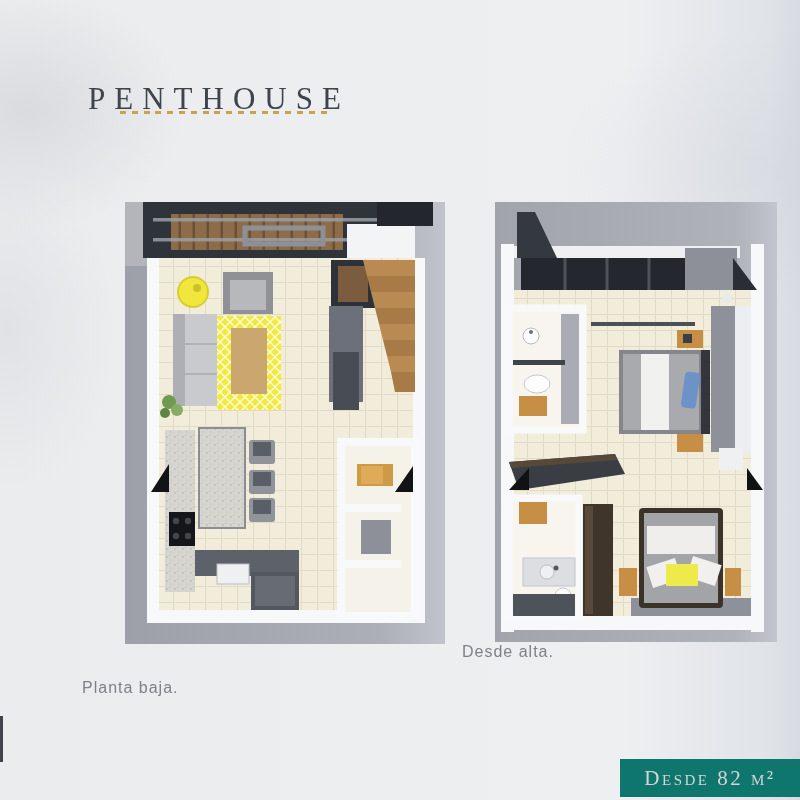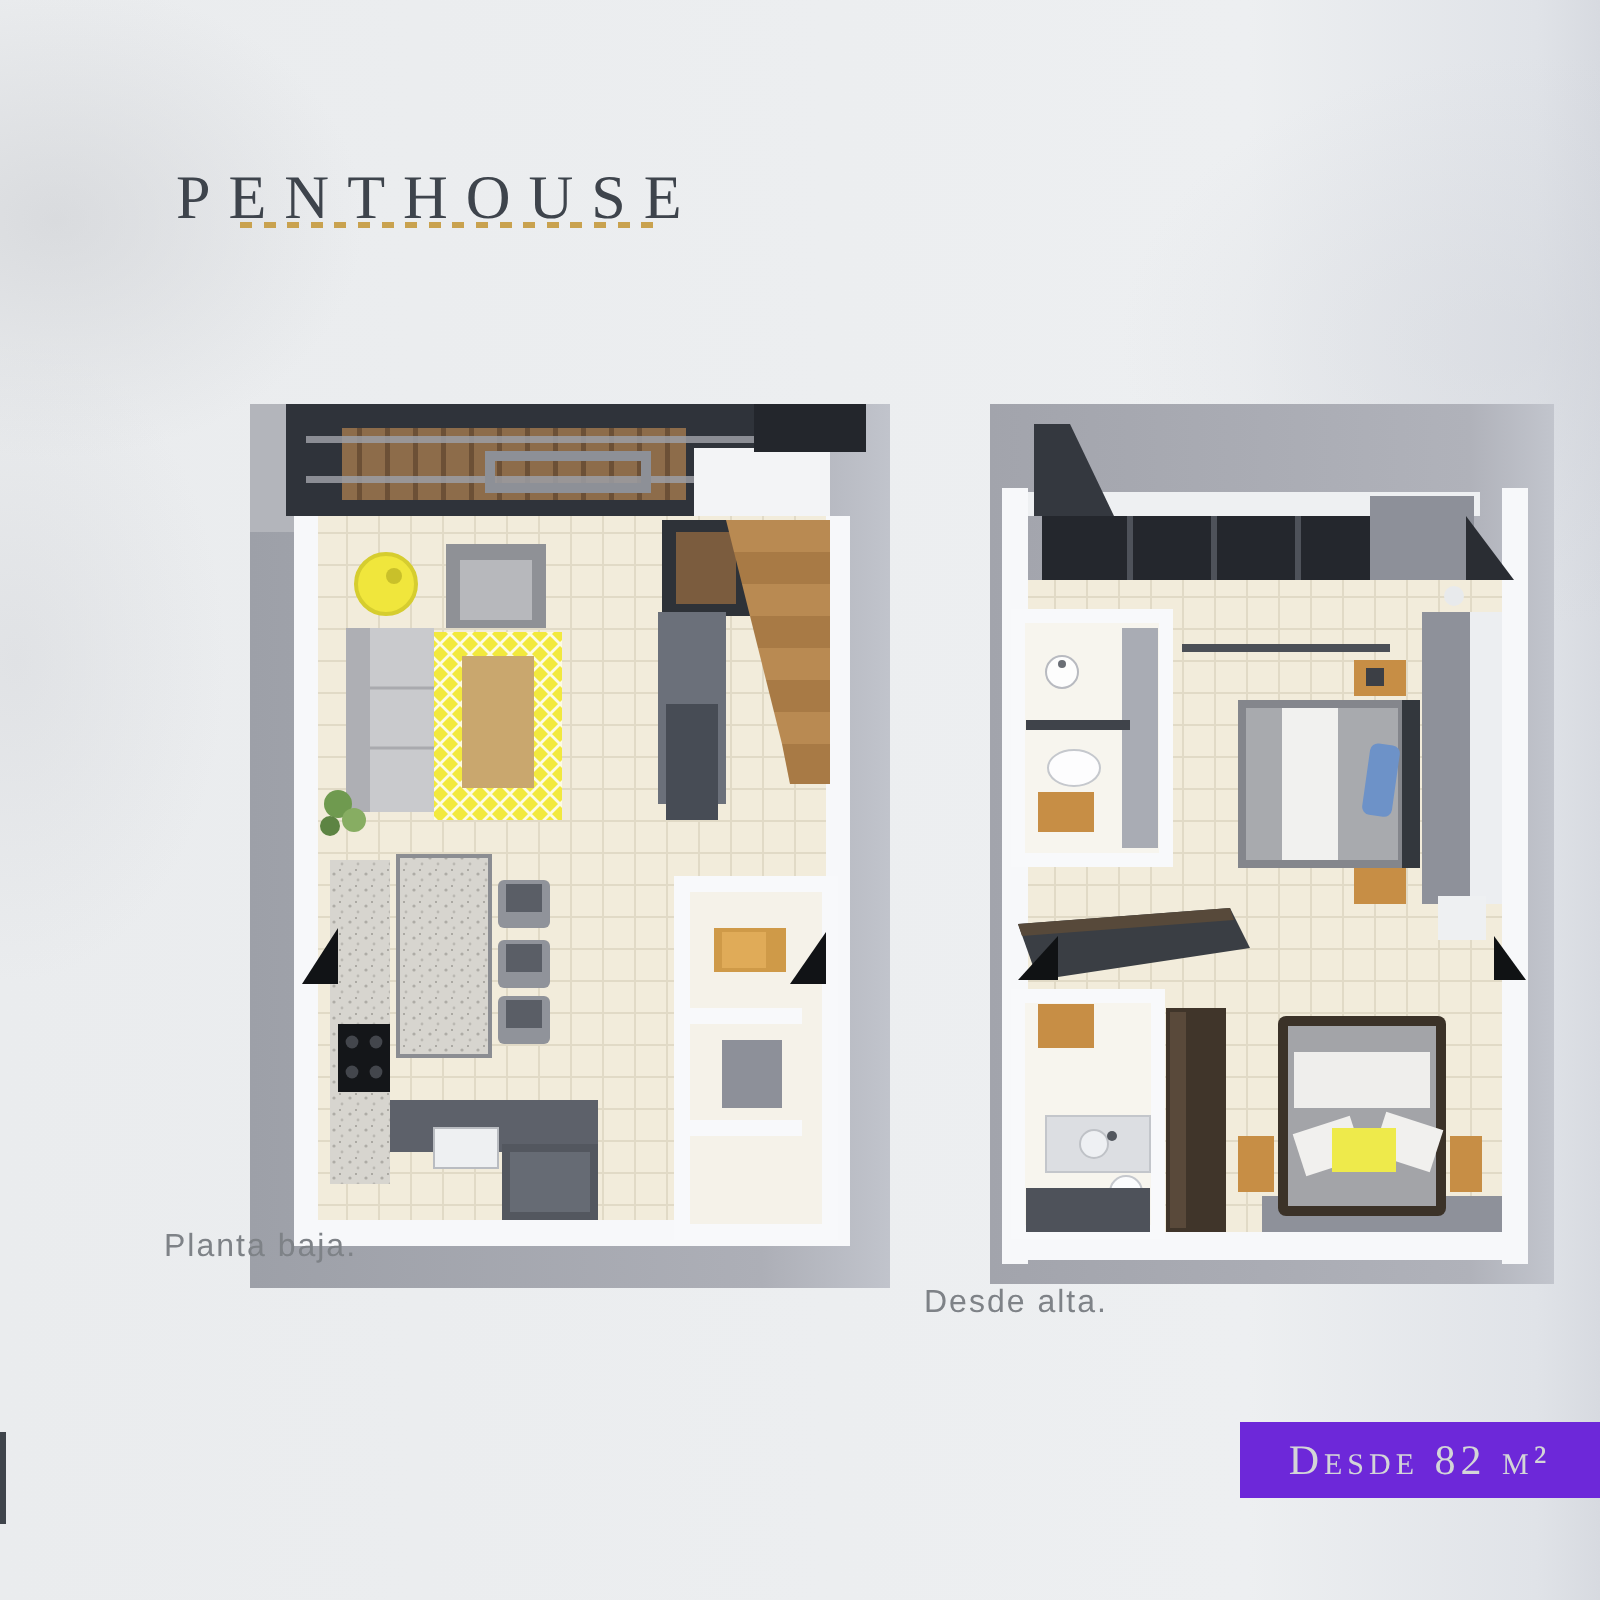--- a/index.html
+++ b/index.html
@@ -20,25 +20,25 @@
   }
   .title-divider{
     position:absolute;left:120px;top:111px;width:212px;height:3px;
     background:repeating-linear-gradient(90deg,#c9a24f 0 6px, transparent 6px 11.8px);
   }
   .plan{position:absolute;}
   .plan svg{display:block;width:100%;height:100%;}
   .plan--ground{left:85px;top:186px;width:320px;height:442px;}
   .plan--upper{left:455px;top:186px;width:282px;height:440px;}
   .caption{position:absolute;font-size:16px;letter-spacing:1px;color:#7e8287;}
-  .caption--ground{left:82px;top:615px;}
+  .caption--ground{left:82px;top:679px;}
   .caption--upper{left:462px;top:643px;}
   .area-badge{
-    position:absolute;left:620px;top:711px;width:180px;height:38px;
-    background:#6d28d9;color:#d3d5d7;display:flex;align-items:center;justify-content:center;
+    position:absolute;left:620px;top:759px;width:180px;height:38px;
+    background:#0f766e;color:#d3d5d7;display:flex;align-items:center;justify-content:center;
     font-family:"Liberation Serif", serif;font-variant:small-caps;
     font-size:21px;letter-spacing:2.5px;
   }
   .edge-artifact{position:absolute;left:0;top:716px;width:3px;height:46px;background:#3f444b;}
 </style>
 </head>
 <body>
 
 <h1 class="page-title">PENTHOUSE</h1>
 <div class="title-divider"></div>

